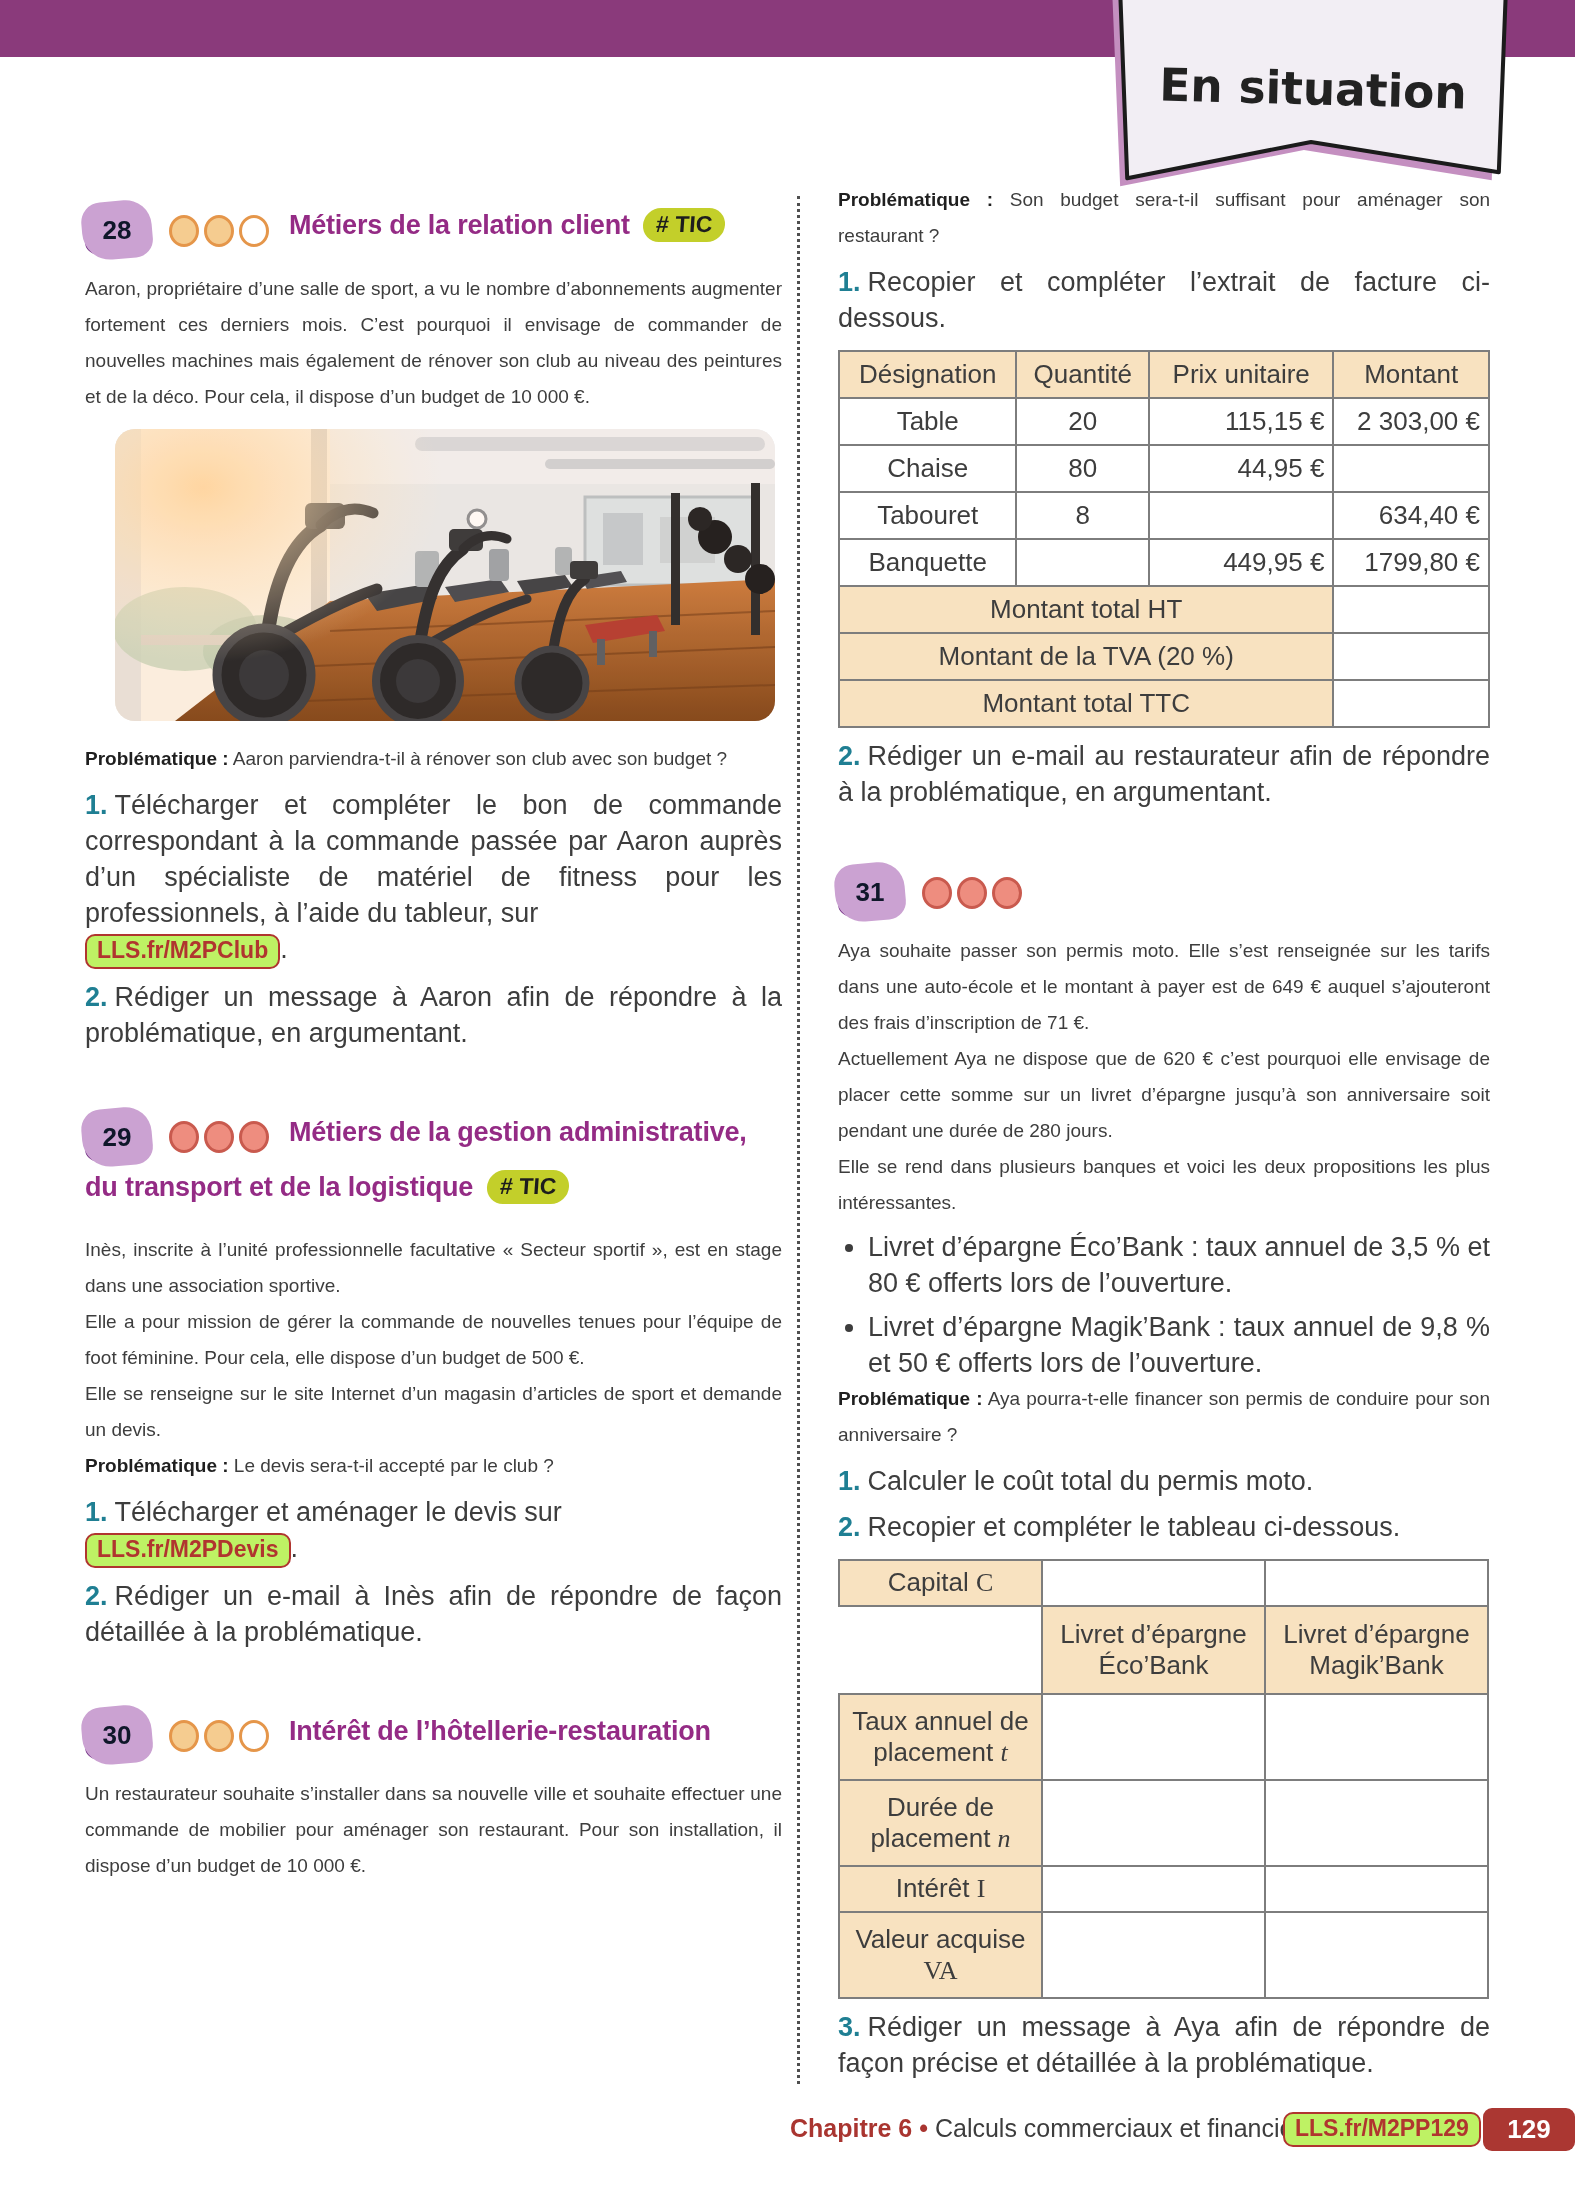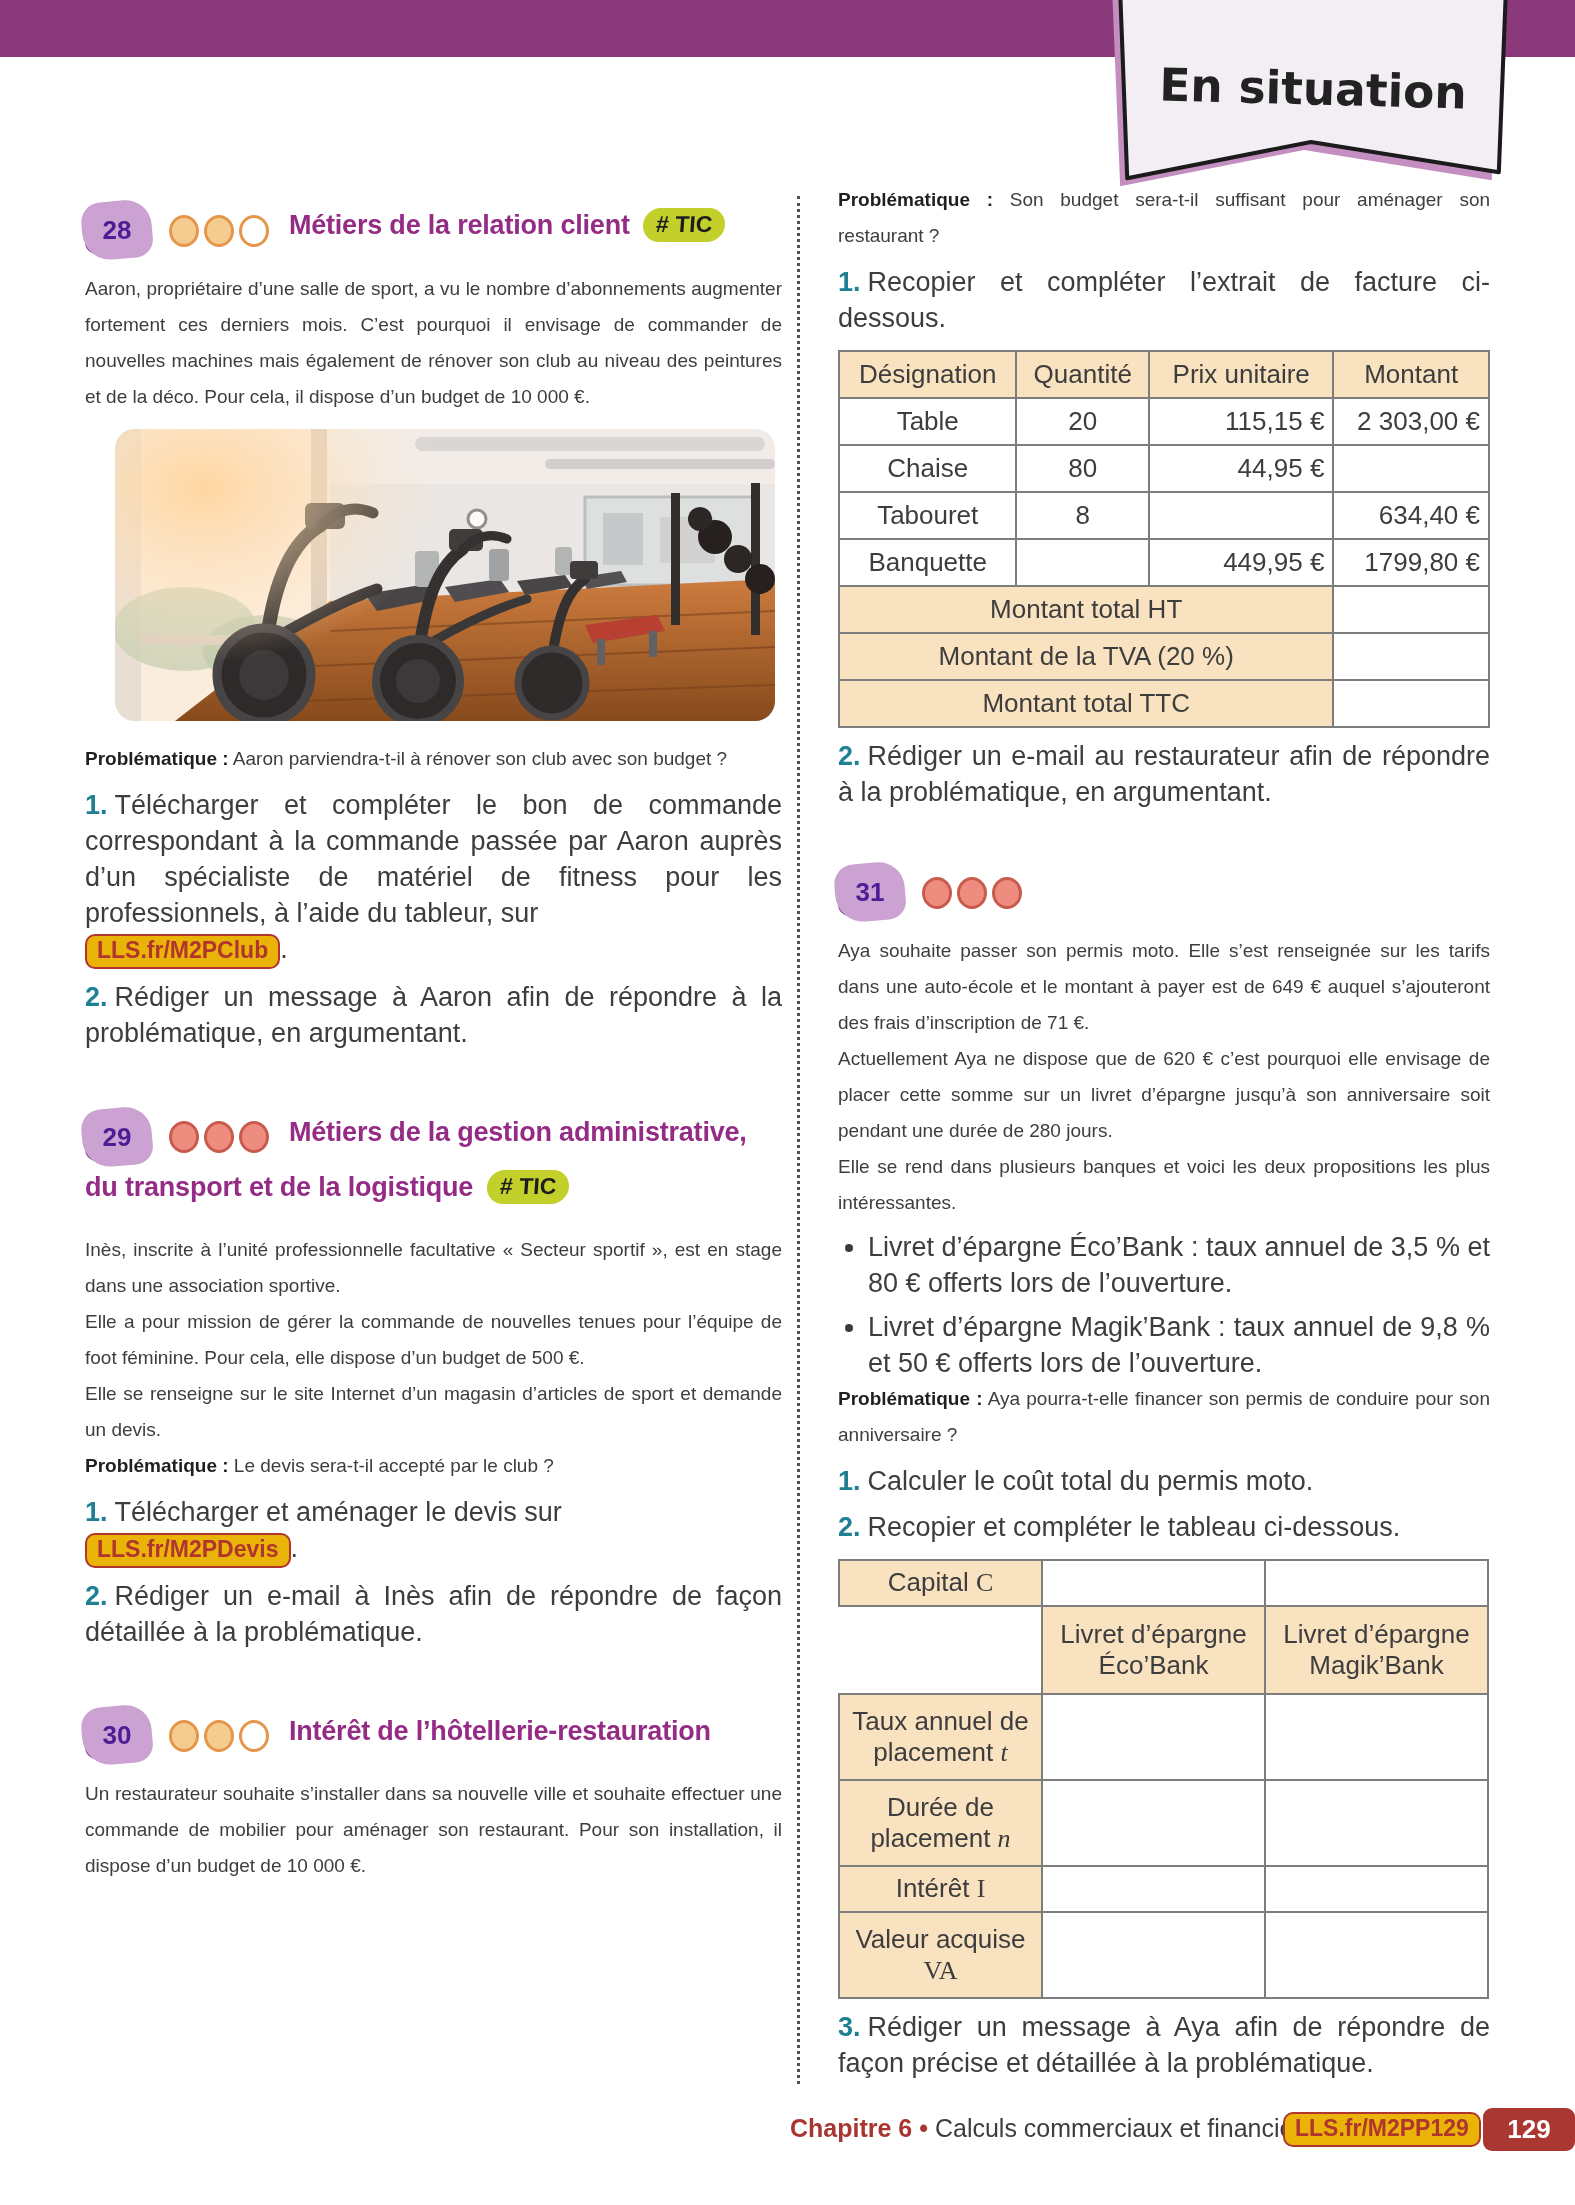--- a/index.html
+++ b/index.html
@@ -12,25 +12,25 @@
   
   .col-left{position:absolute;left:85px;top:200px;width:697px;}
   .col-right{position:absolute;left:838px;top:182px;width:652px;}
   .divider{position:absolute;left:797px;top:196px;height:1888px;width:0;border-left:3.5px dotted #4f4f4f;}
   
   p.body{font-size:19px;line-height:36px;margin:0;text-align:justify;color:#3d3d3d;}
   .problabel{font-weight:bold;color:#1f1f1f;}
   .item{font-size:27px;line-height:36px;margin:10px 0 0;text-align:justify;}
   .item .num{font-weight:bold;color:#1f7f93;margin-right:7px;}
   .lls{display:inline-block;border:2.5px solid #b0352f;color:#b0352f;border-radius:10px;
-       padding:0px 10px 3px;font-weight:bold;font-size:23px;background:#eab308;line-height:28px;}
+       padding:0px 10px 3px;font-weight:bold;font-size:23px;background:#bef264;line-height:28px;}
   
   .exheader{margin:0 0 16px;line-height:50px;}
   .exnum{display:inline-block;position:relative;z-index:0;width:56px;height:40px;line-height:40px;text-align:center;
-         background:#b77ec3;border:4px solid #6e2a80;border-radius:12px 16px 14px 12px;color:#4c1d95;
+         background:#b77ec3;border:4px solid #6e2a80;border-radius:12px 16px 14px 12px;color:#0f172a;
          font-weight:bold;font-size:26px;vertical-align:middle;margin-right:16px;}
   .exnum::before{content:"";position:absolute;inset:-9px -7px;background:#cba2d2;z-index:-1;
          border-radius:20px 26px 18px 28px;transform:rotate(-5deg);}
   .dots{display:inline-block;vertical-align:middle;margin-right:10px;}
   .dot{display:inline-block;width:24px;height:26px;border-radius:50%;margin-right:5px;
        border:3.5px solid;vertical-align:middle;}
   .dot.orange{border-color:#e5964a;background:#fff;}
   .dot.orange.filled{background:#f5cc90;}
   .dot.salmon{border-color:#c95a4e;background:#fff;}
   .dot.salmon.filled{background:#ee8d7f;}

